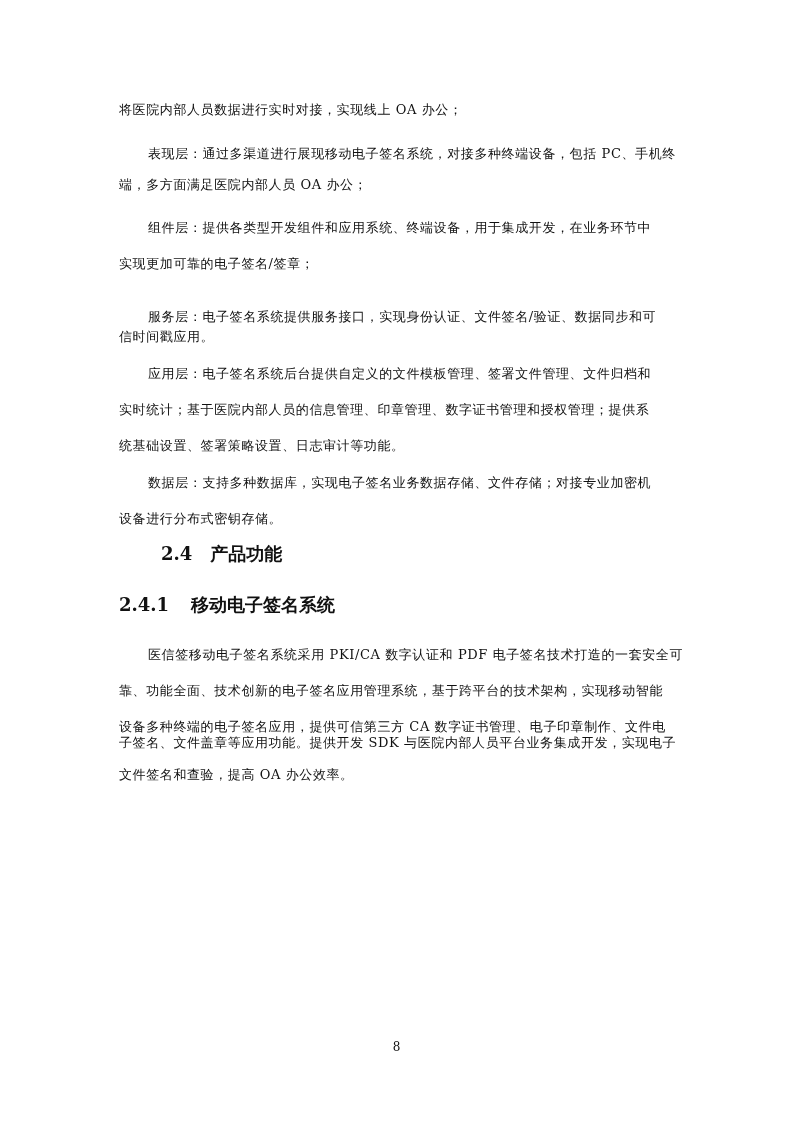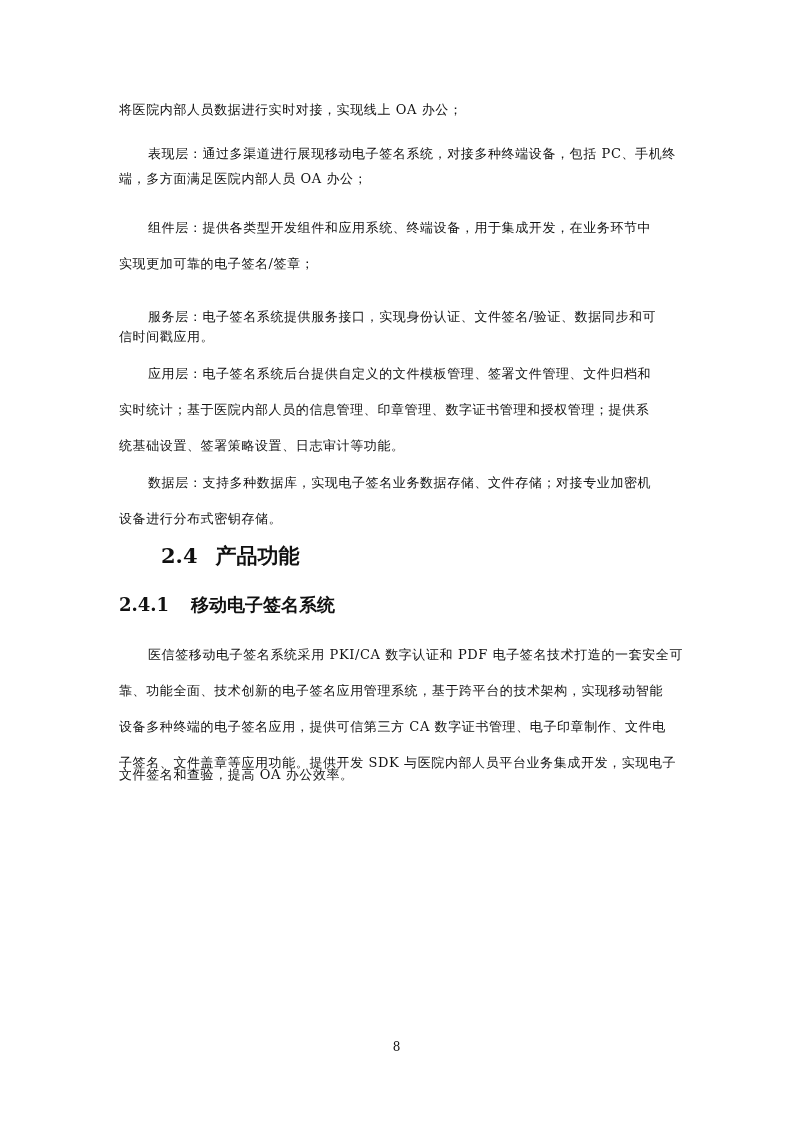--- a/index.html
+++ b/index.html
@@ -1,33 +1,33 @@
 <!DOCTYPE html>
 <html><head>
 <meta charset="utf-8">
 <style>
   html, body { margin: 0; padding: 0; background: #ffffff; }
   body { width: 793px; height: 1122px; position: relative; overflow: hidden;
          font-family: "DejaVu Serif", "Liberation Serif", serif; color: #111; }
   .line { position: absolute; left: 119px; font-size: 13px; line-height: 18px; white-space: nowrap; letter-spacing: 0.6px; }
   .indent { left: 148px; }
-  .h2 { position: absolute; left: 161px; font-size: 21px; font-weight: bold; font-family: "DejaVu Sans", "Liberation Sans", sans-serif; white-space: nowrap; }
+  .h2 { position: absolute; left: 161px; font-size: 18px; font-weight: bold; font-family: "DejaVu Sans", "Liberation Sans", sans-serif; white-space: nowrap; }
   .h2 .num { margin-right: 18px; font-family: "DejaVu Serif", serif; }
   .h3 { position: absolute; left: 119px; font-size: 18px; font-weight: bold; font-family: "DejaVu Sans", "Liberation Sans", sans-serif; white-space: nowrap; }
   .h3 .num { display: inline-block; width: 72px; font-family: "DejaVu Serif", serif; }
   .pagenum { position: absolute; top: 1040px; left: 0; width: 793px; text-align: center; font-size: 12px; }
 </style>
 </head>
 <body>
 
 <div>
   <div class="line" style="top:101px">将医院内部人员数据进行实时对接，实现线上 OA 办公；</div>
 
   <div class="line indent" style="top:145px">表现层：通过多渠道进行展现移动电子签名系统，对接多种终端设备，包括 PC、手机终</div>
-  <div class="line" style="top:170px">端，多方面满足医院内部人员 OA 办公；</div>
+  <div class="line" style="top:176px">端，多方面满足医院内部人员 OA 办公；</div>
 
   <div class="line indent" style="top:219px">组件层：提供各类型开发组件和应用系统、终端设备，用于集成开发，在业务环节中</div>
   <div class="line" style="top:255px">实现更加可靠的电子签名/签章；</div>
 
   <div class="line indent" style="top:308px">服务层：电子签名系统提供服务接口，实现身份认证、文件签名/验证、数据同步和可</div>
   <div class="line" style="top:328px">信时间戳应用。</div>
 
   <div class="line indent" style="top:365px">应用层：电子签名系统后台提供自定义的文件模板管理、签署文件管理、文件归档和</div>
   <div class="line" style="top:401px">实时统计；基于医院内部人员的信息管理、印章管理、数字证书管理和授权管理；提供系</div>
   <div class="line" style="top:437px">统基础设置、签署策略设置、日志审计等功能。</div>
@@ -39,17 +39,17 @@
     <span class="num">2.4</span><span>产品功能</span>
   </div>
 
   <div class="h3" style="top:593px">
     <span class="num">2.4.1</span><span>移动电子签名系统</span>
   </div>
 
   <div class="line indent" style="top:646px">医信签移动电子签名系统采用 PKI/CA 数字认证和 PDF 电子签名技术打造的一套安全可</div>
   <div class="line" style="top:682px">靠、功能全面、技术创新的电子签名应用管理系统，基于跨平台的技术架构，实现移动智能</div>
   <div class="line" style="top:718px">设备多种终端的电子签名应用，提供可信第三方 CA 数字证书管理、电子印章制作、文件电</div>
-  <div class="line" style="top:754px">子签名、文件盖章等应用功能。提供开发 SDK 与医院内部人员平台业务集成开发，实现电子</div>
+  <div class="line" style="top:734px">子签名、文件盖章等应用功能。提供开发 SDK 与医院内部人员平台业务集成开发，实现电子</div>
   <div class="line" style="top:766px">文件签名和查验，提高 OA 办公效率。</div>
 
   <div class="pagenum">8</div>
 </div>
 
 </body></html>

